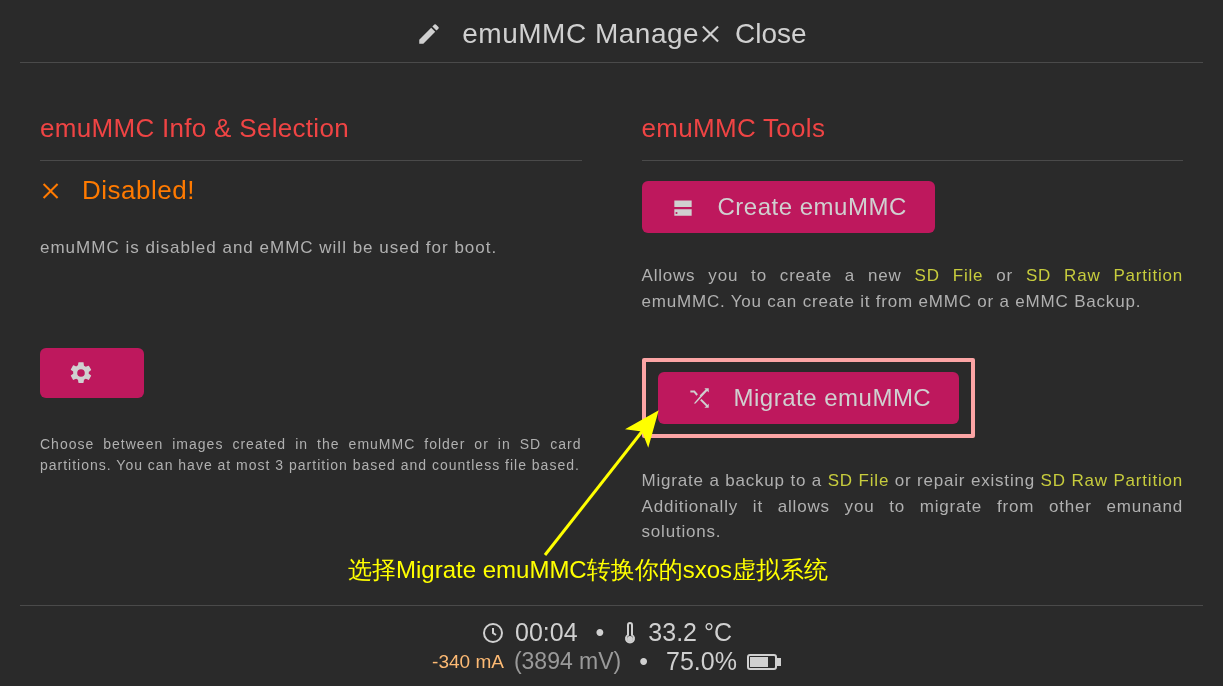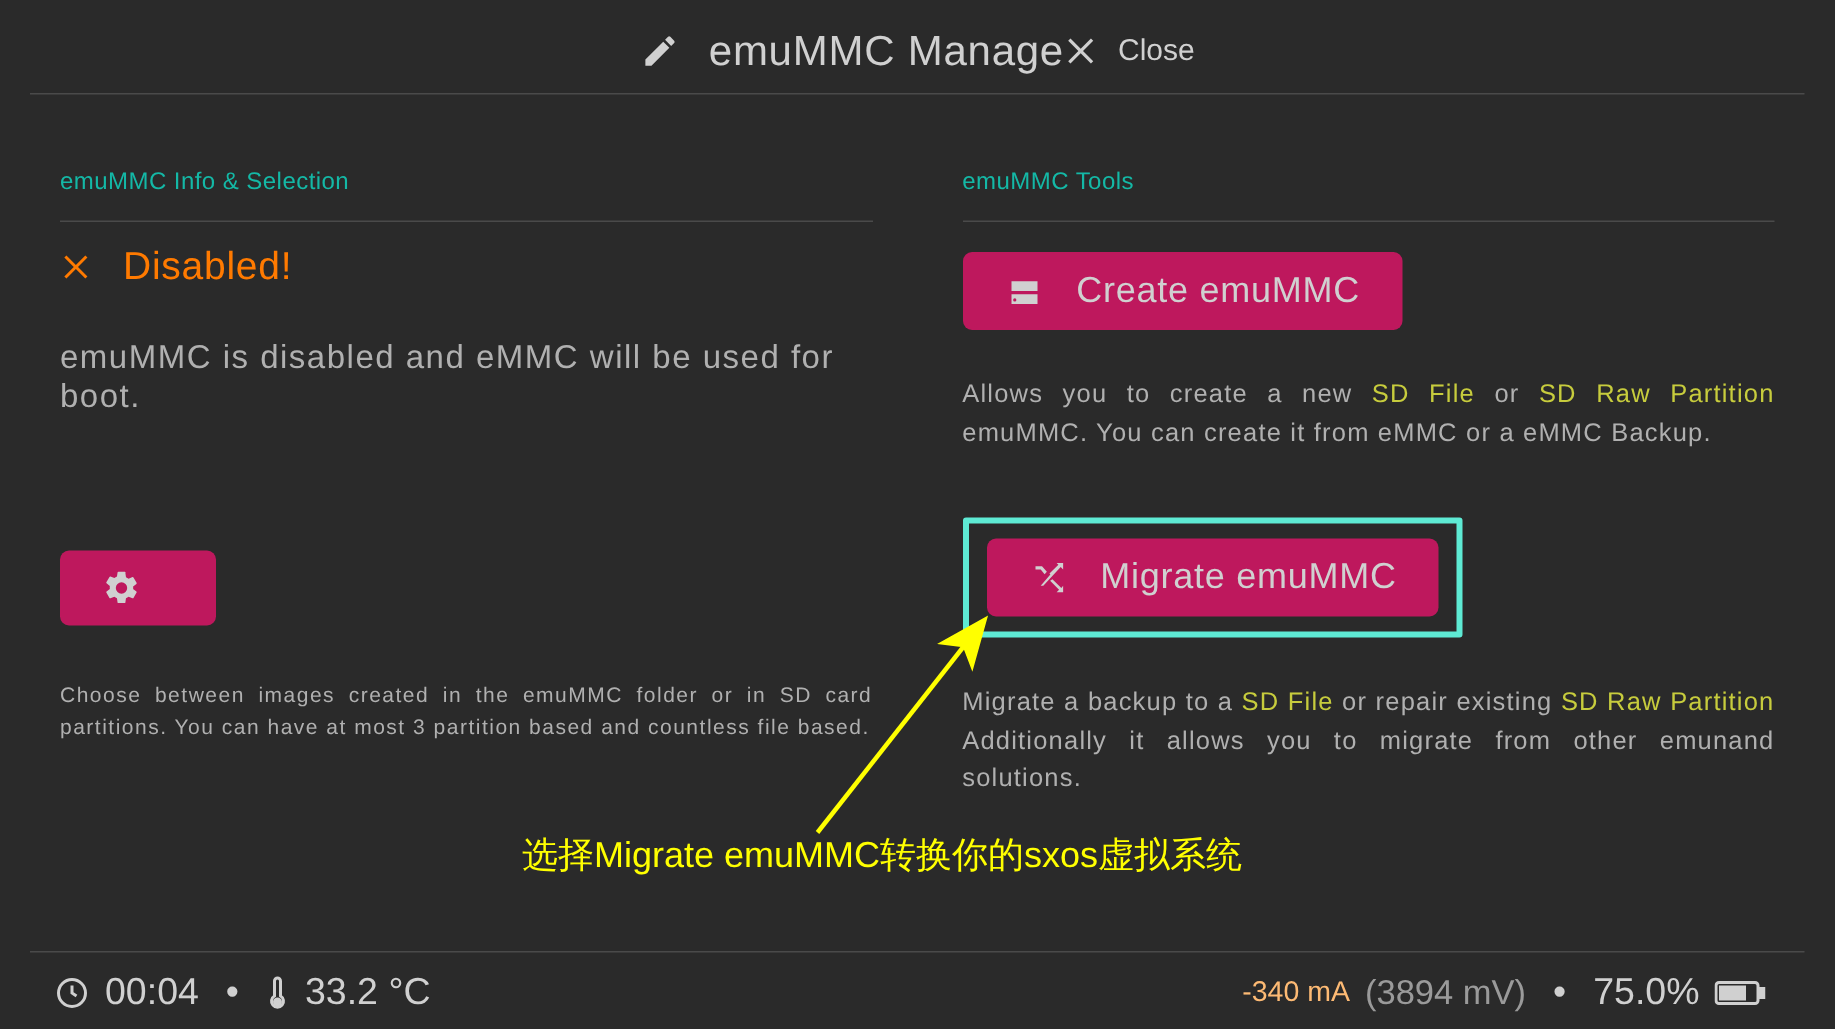--- a/index.html
+++ b/index.html
@@ -24,52 +24,52 @@
   .header-title {
     font-size: 28px;
     font-weight: 400;
     color: #d0d0d0;
     margin-left: 20px;
     letter-spacing: 0.5px;
   }
   .close-btn {
     display: flex;
     align-items: center;
-    font-size: 20px;
+    font-size: 28px;
     color: #d0d0d0;
   }
   .close-btn svg { margin-right: 10px; }
 
   .columns {
     display: flex;
     padding: 50px 40px 0 40px;
     gap: 60px;
   }
   .col { flex: 1; }
   .col-title {
-    font-size: 16px;
+    font-size: 26px;
     font-weight: 400;
-    color: #14b8a6;
+    color: #ef4444;
     padding-bottom: 16px;
     border-bottom: 1px solid #4a4a4a;
     letter-spacing: 0.3px;
   }
   .status-row {
     display: flex;
     align-items: center;
     margin-top: 14px;
   }
   .status-label {
     font-size: 26px;
     color: #ff7a00;
     margin-left: 18px;
     letter-spacing: 0.5px;
   }
   .status-desc {
-    font-size: 22px;
+    font-size: 17px;
     color: #b0b0b0;
     margin-top: 32px;
     letter-spacing: 1px;
   }
   .btn {
     display: inline-flex;
     align-items: center;
     background: #be185d;
     border-radius: 6px;
     padding: 12px 28px;
@@ -92,21 +92,21 @@
   .right-desc {
     font-size: 17px;
     color: #b0b0b0;
     margin-top: 30px;
     line-height: 1.5;
     letter-spacing: 0.8px;
     text-align: justify;
   }
   .hl { color: #c7cc3d; }
   .highlight-box {
-    border: 4px solid #5eead4;
+    border: 4px solid #fca5a5;
     border-radius: 2px;
     padding: 10px 12px;
     display: inline-block;
     margin-top: 44px;
   }
   .annotation-svg {
     position: absolute;
     left: 355px;
     top: 400px;
     pointer-events: none;
@@ -120,25 +120,26 @@
     font-weight: 500;
     font-family: "Microsoft YaHei", sans-serif;
   }
   .footer {
     position: absolute;
     bottom: 0;
     left: 20px;
     right: 20px;
     border-top: 1px solid #4a4a4a;
     display: flex;
-    justify-content: space-between;
+    justify-content: center;
     align-items: center;
     padding: 12px 16px 10px 16px;
     font-size: 25px;
     color: #d0d0d0;
+    flex-direction: column;
   }
   .footer-left, .footer-right { display: flex; align-items: center; }
   .footer-left > *, .footer-right > * { margin-right: 10px; }
   .dot::after { content: "•"; margin: 0 8px; color: #d0d0d0; }
   .neg-ma { color: #fdba74; font-size: 19px; }
   .mv { color: #9a9a9a; font-size: 23px; }
 </style>
 </head>
 <body>
 

